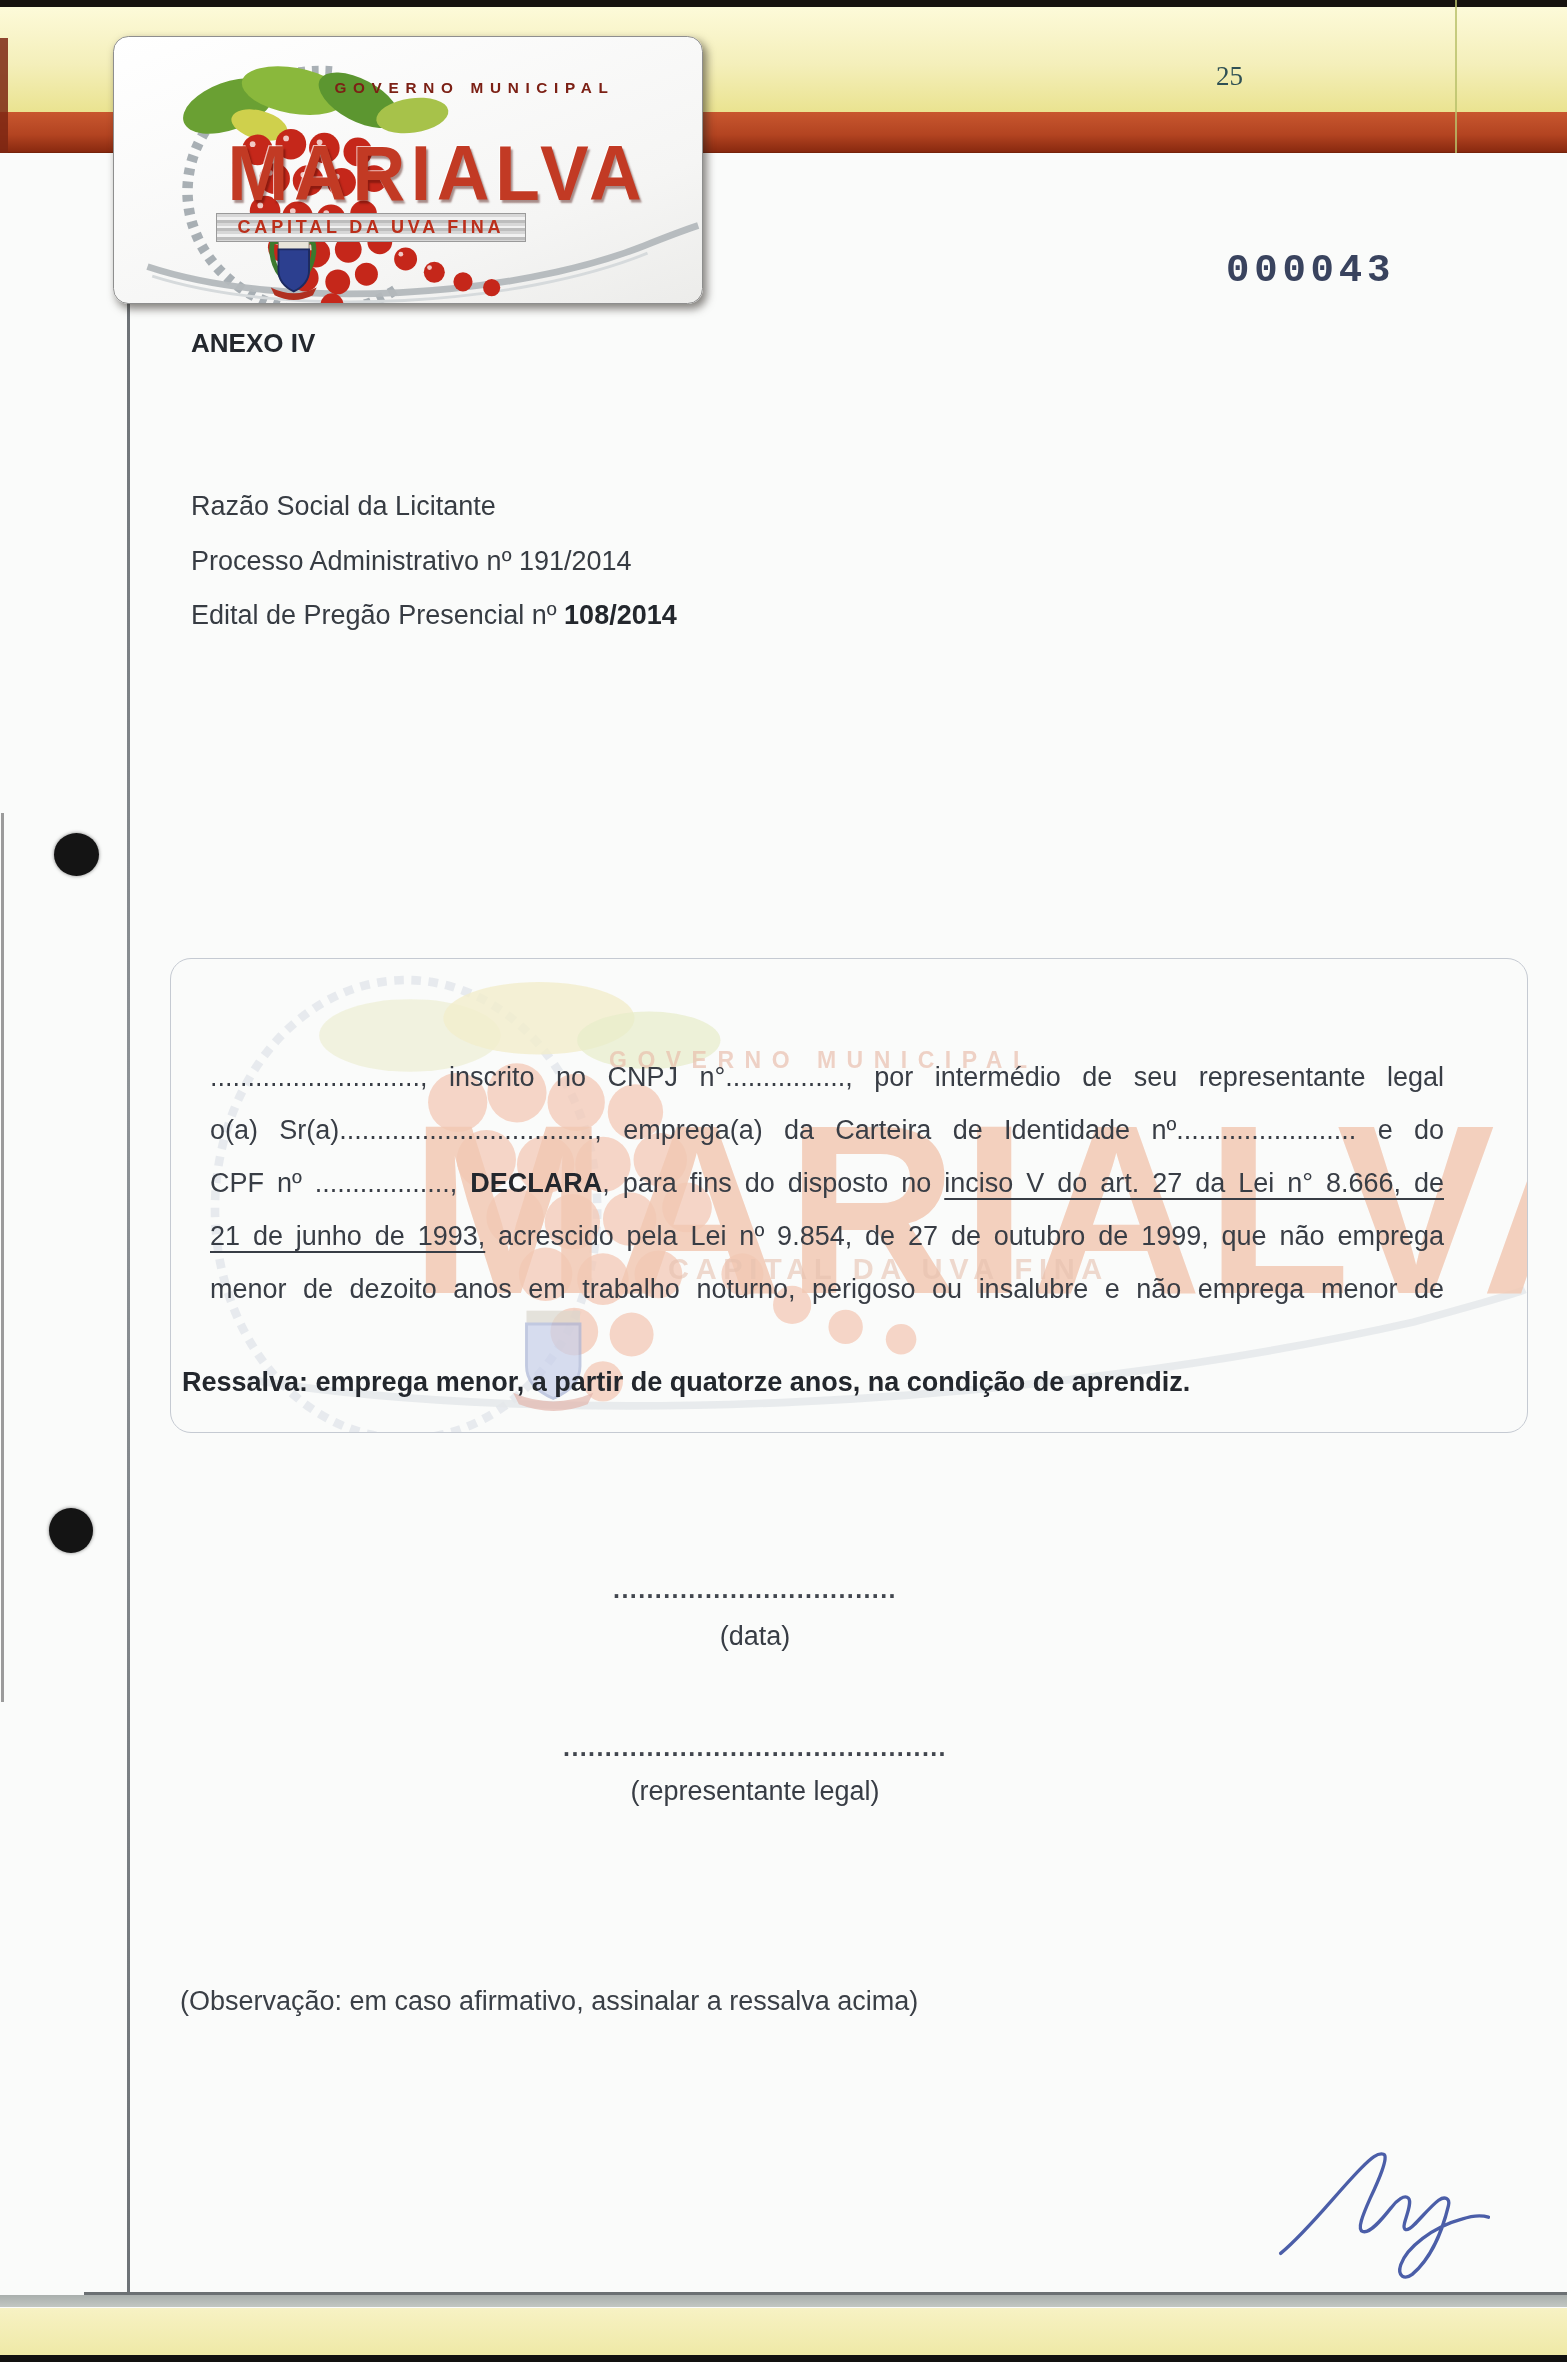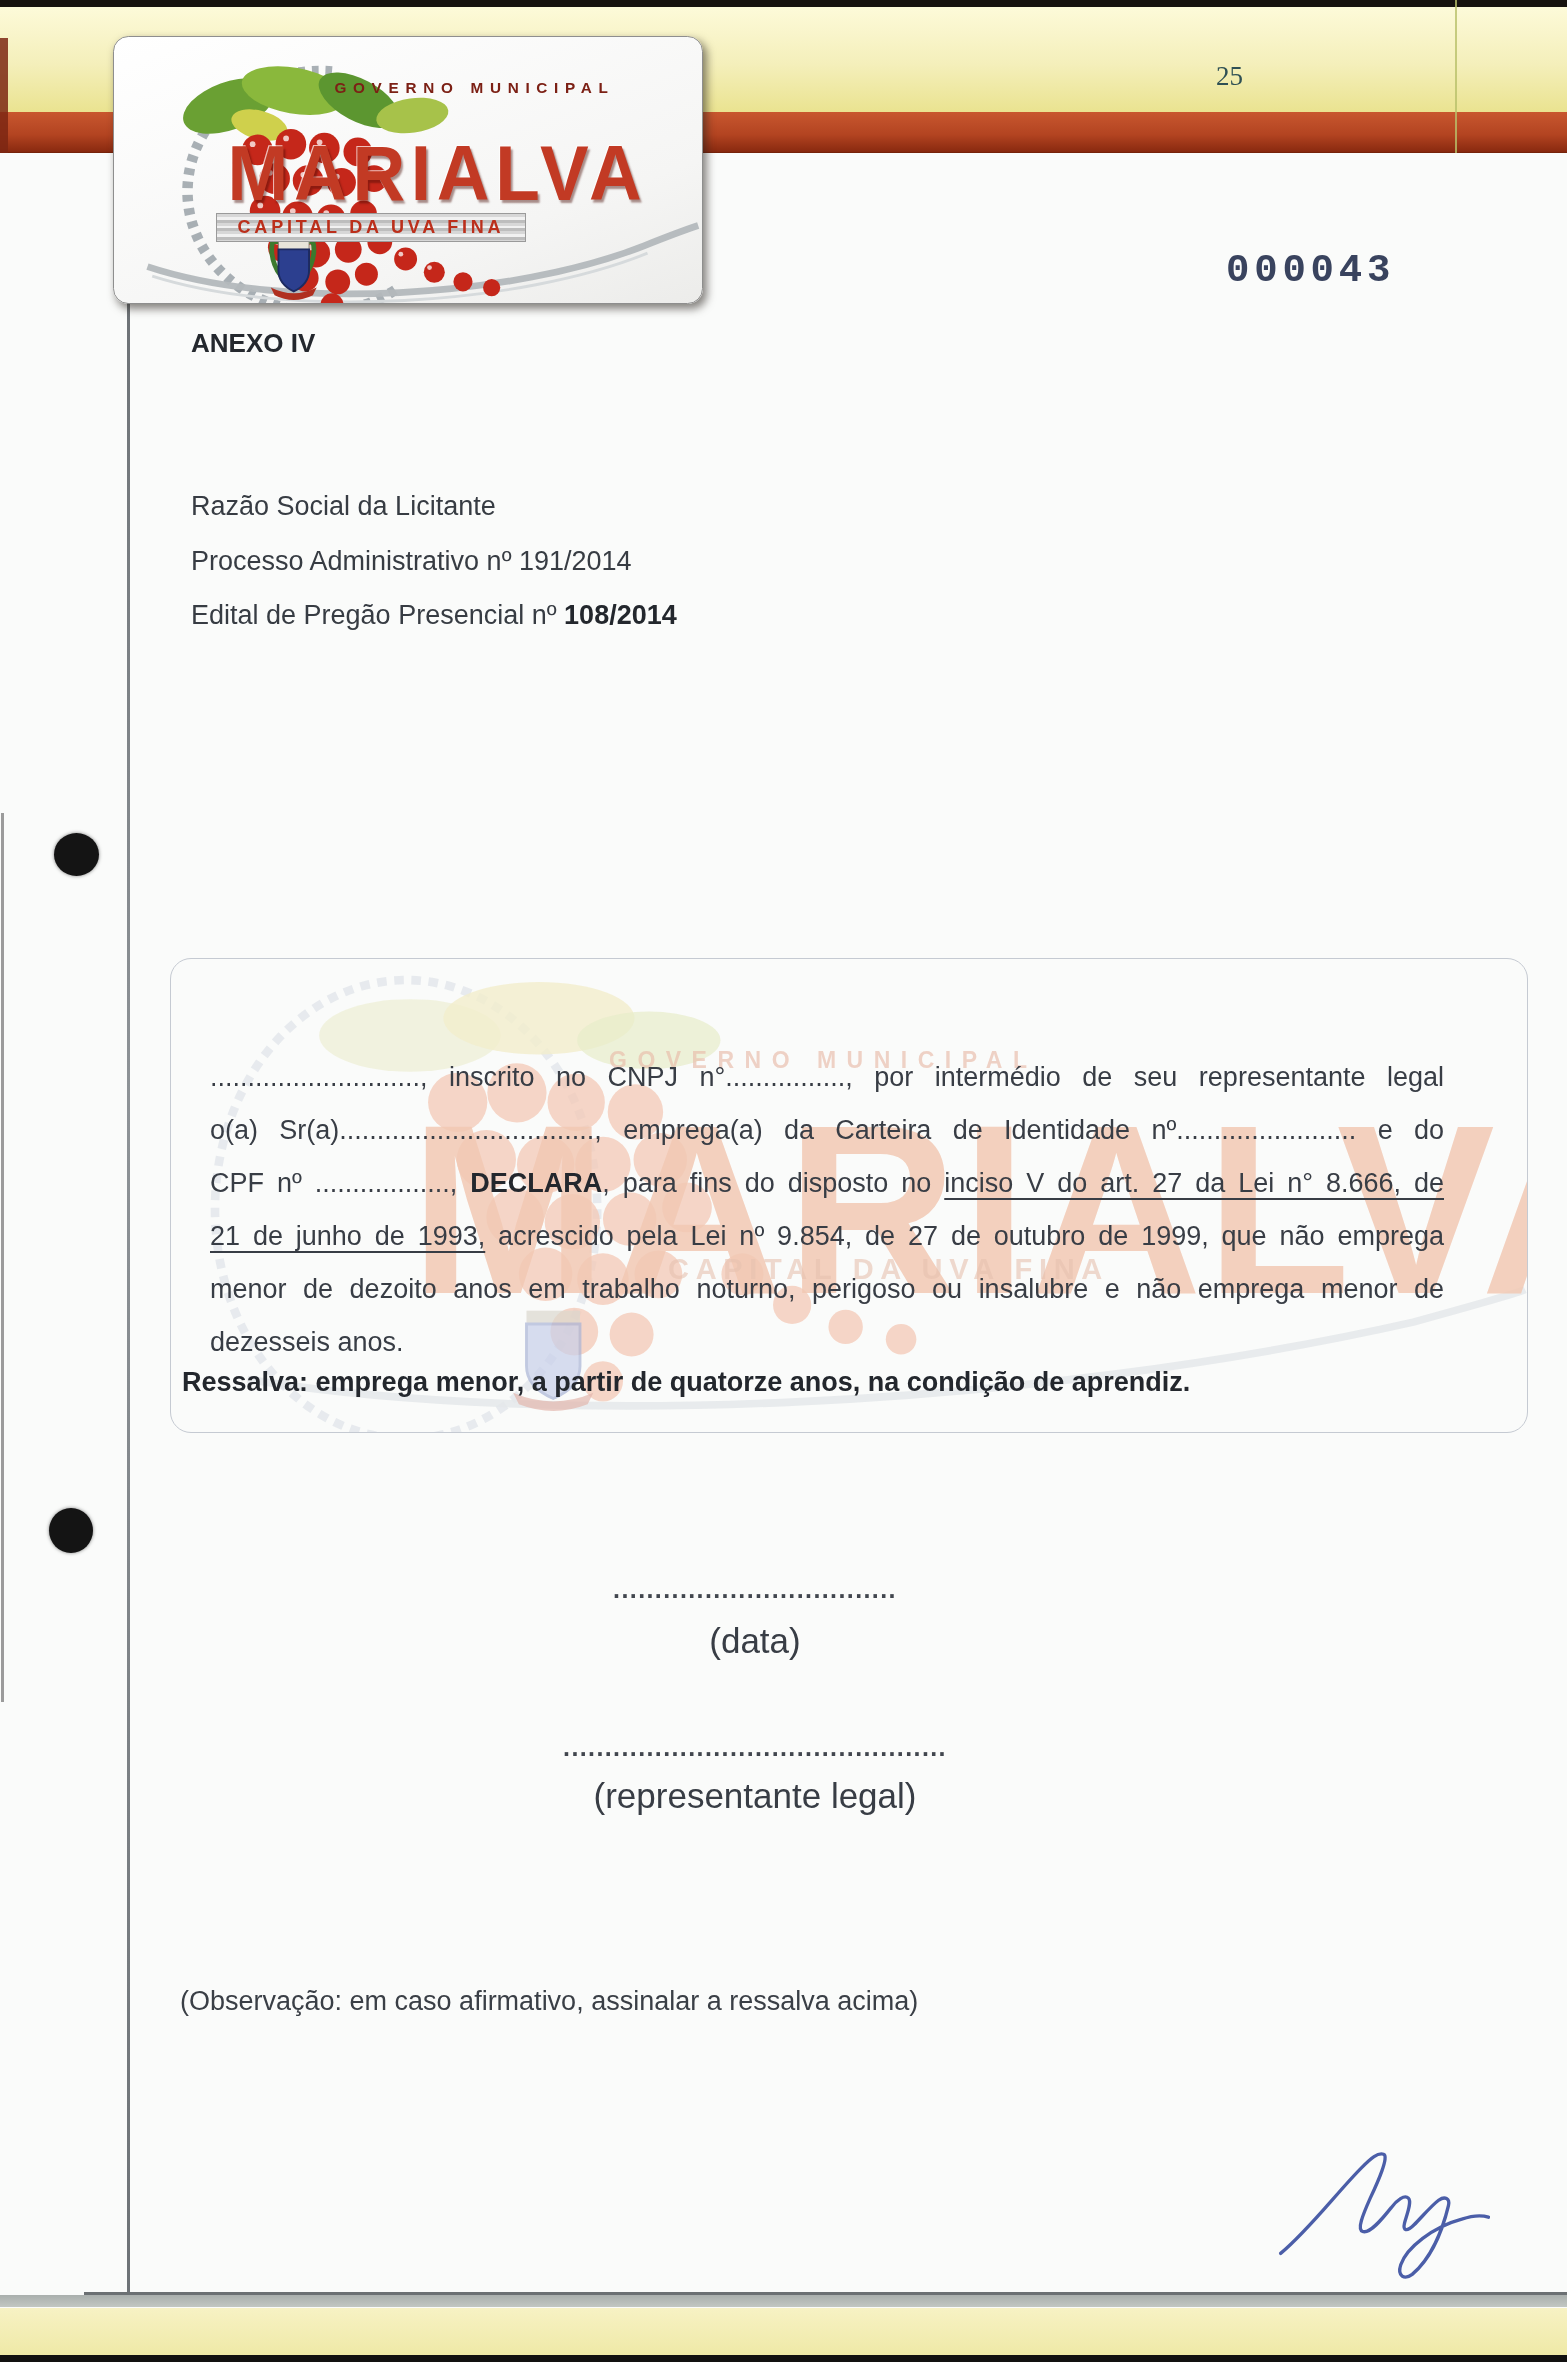--- a/index.html
+++ b/index.html
@@ -72,21 +72,21 @@
       white-space:normal;margin-left:28px;}
   .jline.last{text-align-last:left;}
   .jline .b{font-weight:700;color:#23272d;}
   .jline .u{text-decoration:underline;text-underline-offset:5.7px;}
   .ressalva{position:absolute;left:182px;top:1367px;font-size:27px;font-weight:700;color:#23272d;}
 
   
   .center-block{position:absolute;left:535px;width:440px;text-align:center;color:#383d45;}
   .dots-line{font-size:25px;font-weight:700;letter-spacing:1.4px;color:#41464e;}
   .cb-1{top:1575px;} .cb-2{top:1621px;} .cb-3{top:1733px;} .cb-4{top:1776px;}
-  .label-line{font-size:35px;}
+  .label-line{font-size:27px;}
 
   .observacao{position:absolute;left:180px;top:1986px;font-size:27px;color:#3a3f46;}
 
   .signature-svg{position:absolute;left:1271px;top:2139px;}
 
   
   .page-edge-line{position:absolute;left:84px;top:2292px;width:1484px;height:2.9px;background:#6b7073;}
   .page-edge-shadow{position:absolute;left:0;top:2295px;width:1568px;height:12.4px;
       background:linear-gradient(180deg,#a9afad,#c2c7c2);}
   .band-yellow-bottom{position:absolute;left:0;top:2308px;width:1568px;height:48px;
@@ -233,21 +233,20 @@
     <div class="wm-governo">GOVERNO MUNICIPAL</div>
     <div class="wm-banner">CAPITAL  DA  UVA  FINA</div>
   </div>
 
   <div class="paragraph">
       <div class="jline"><span>............................, inscrito no CNPJ n°................, por intermédio de seu representante legal</span></div>
       <div class="jline"><span>o(a) Sr(a).................................., emprega(a) da Carteira de Identidade nº........................ e do</span></div>
       <div class="jline"><span>CPF nº .................., </span><span class="b">DECLARA</span><span>, para fins do disposto no </span><span class="u">inciso V do art. 27 da Lei n° 8.666, de</span></div>
       <div class="jline"><span class="u">21 de junho de 1993,</span><span> acrescido pela Lei nº 9.854, de 27 de outubro de 1999, que não emprega</span></div>
       <div class="jline"><span>menor de dezoito anos em trabalho noturno, perigoso ou insalubre e não emprega menor de</span></div>
-      <div class="jline last"><span>dezesseis anos.</span></div>
     </div>
   <div class="ressalva">Ressalva: emprega menor, a partir de quatorze anos, na condição de aprendiz.</div>
 
   <div class="center-block dots-line cb-1">..................................</div>
   <div class="center-block label-line cb-2">(data)</div>
   <div class="center-block dots-line cb-3">..............................................</div>
   <div class="center-block label-line cb-4">(representante legal)</div>
 
   <div class="observacao">(Observação: em caso afirmativo, assinalar a ressalva acima)</div>
 

